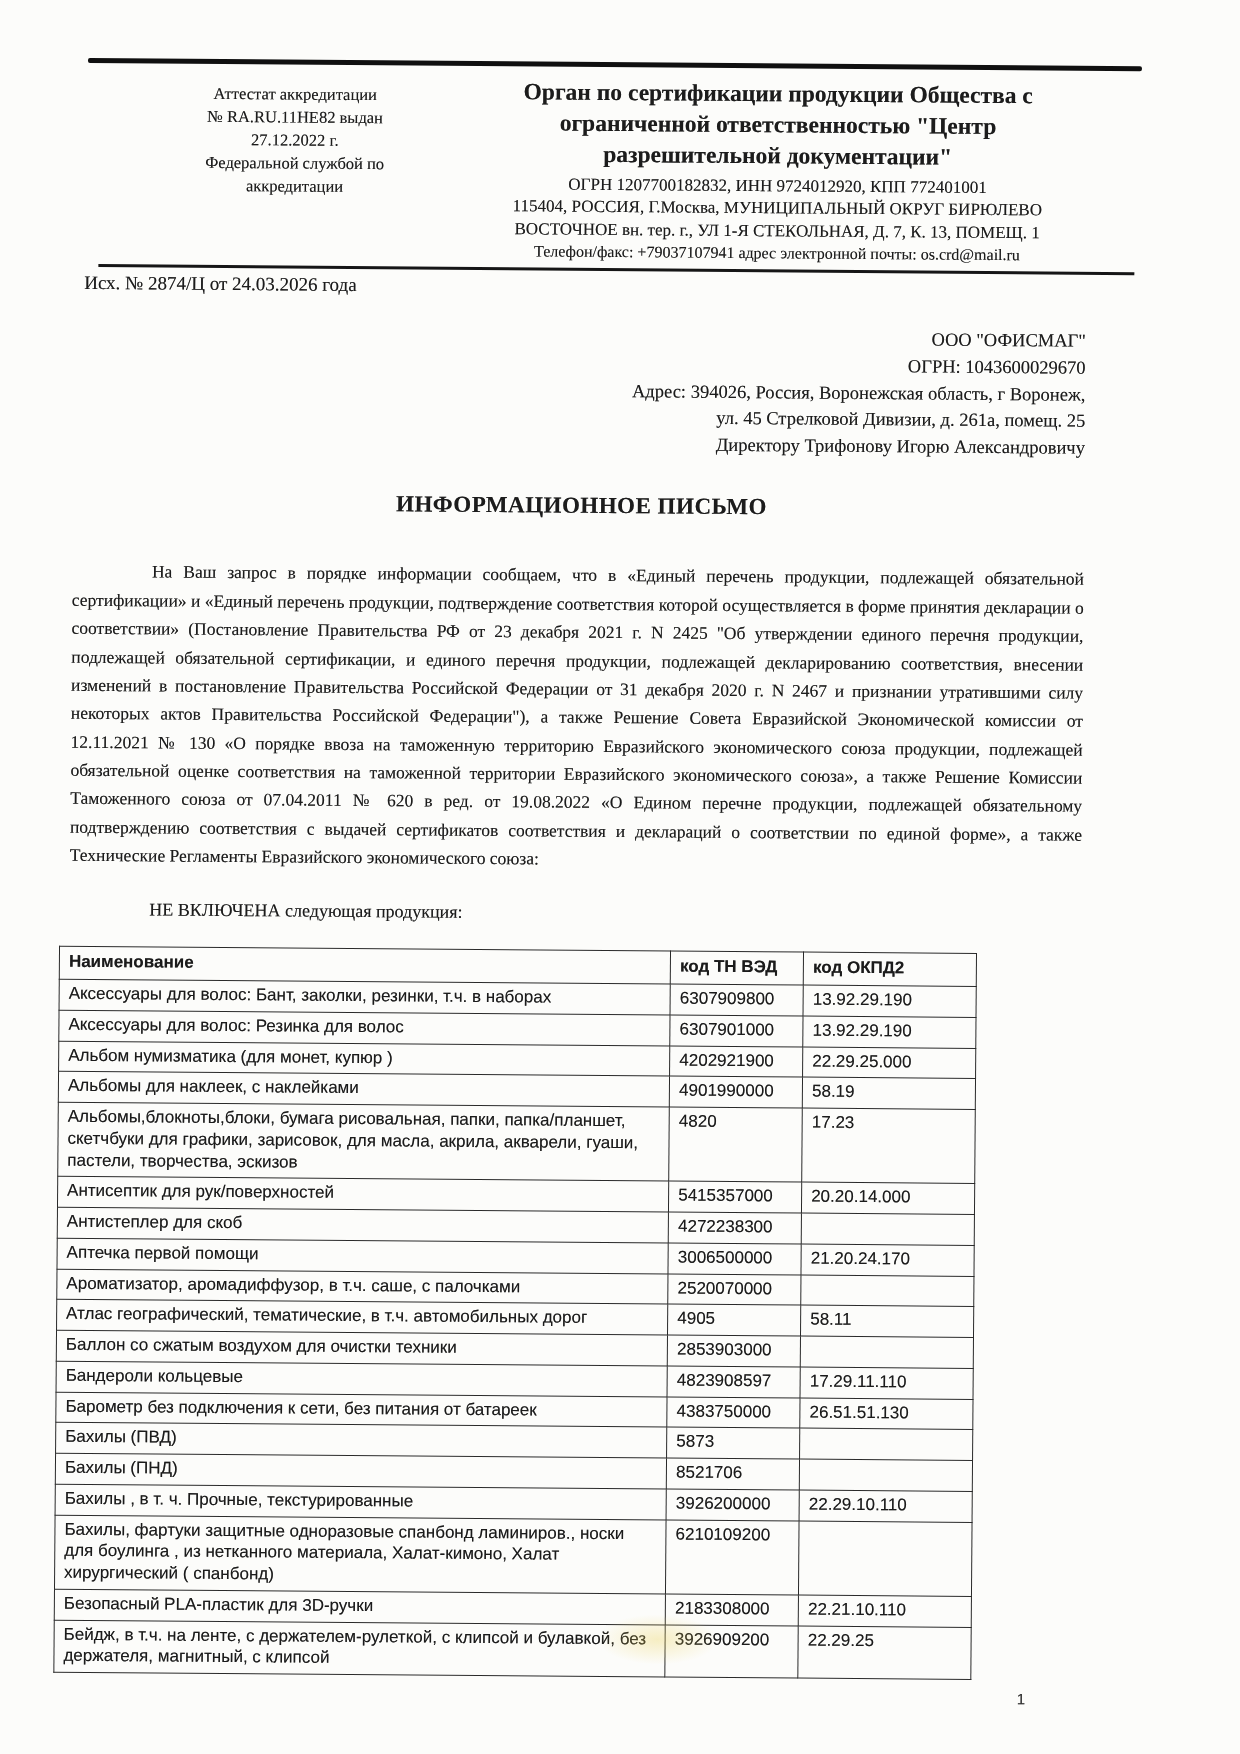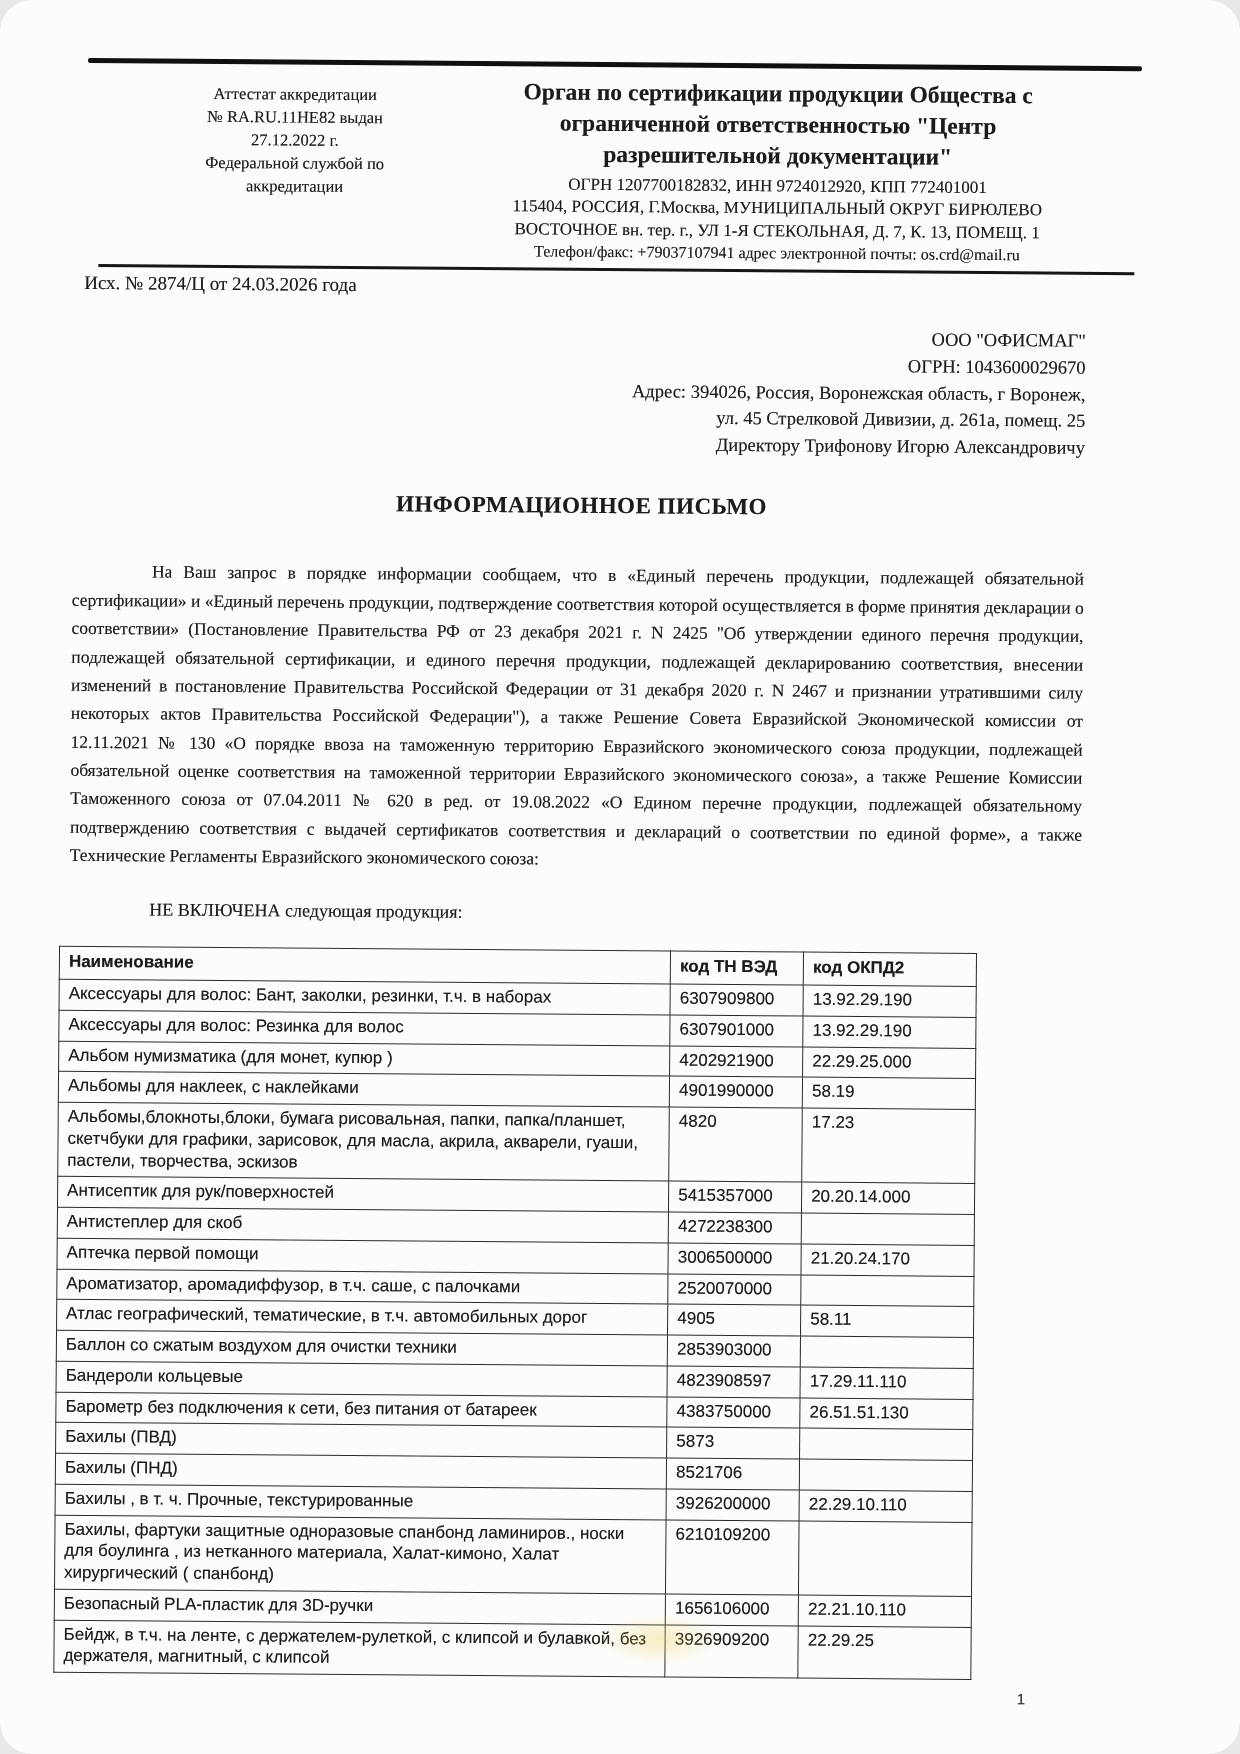--- a/index.html
+++ b/index.html
@@ -1,19 +1,19 @@
 <!DOCTYPE html>
 <html lang="ru"><head>
 <meta charset="utf-8">
 <style>
   html,body { margin:0; padding:0; }
   body { background:#e8e8e6; font-family:"Liberation Serif", serif; }
   .page {
     position:relative; width:1240px; height:1754px; margin:0 auto;
-    background:#fcfcfa; overflow:hidden; color:#1c1c1c;border-radius:32px;
+    background:#fcfcfa; overflow:hidden; color:#1c1c1c;
   }
   .sheet {
     position:absolute; inset:0;
     transform:rotate(0.45deg); transform-origin:100px 60px;
     text-shadow:0 0 0.5px rgba(40,40,40,.55);
   }
   .pre { white-space:pre-line; }
   .toprule { height:5px; background:#101010; margin:58px 98px 8px 88px; border-radius:2px; }
   .letterhead { display:flex; margin:6px 95px 0 88px; }
   .lh-left { flex:0 0 305px; padding:10px 0 0 55px; text-align:center;
@@ -182,21 +182,21 @@
           <td>3926200000</td>
           <td>22.29.10.110</td>
         </tr>
           <tr class="">
           <td>Бахилы, фартуки защитные одноразовые спанбонд ламиниров., носки для боулинга , из нетканного материала, Халат-кимоно, Халат хирургический  ( спанбонд)</td>
           <td>6210109200</td>
           <td></td>
         </tr>
           <tr class="">
           <td>Безопасный PLA-пластик для 3D-ручки</td>
-          <td>1656106000</td>
+          <td>2183308000</td>
           <td>22.21.10.110</td>
         </tr>
           <tr class="">
           <td>Бейдж, в т.ч.  на ленте, с держателем-рулеткой,  с клипсой и булавкой, без держателя,  магнитный,  с клипсой</td>
           <td>3926909200</td>
           <td>22.29.25</td>
         </tr>
         </tbody>
     </table>
 

